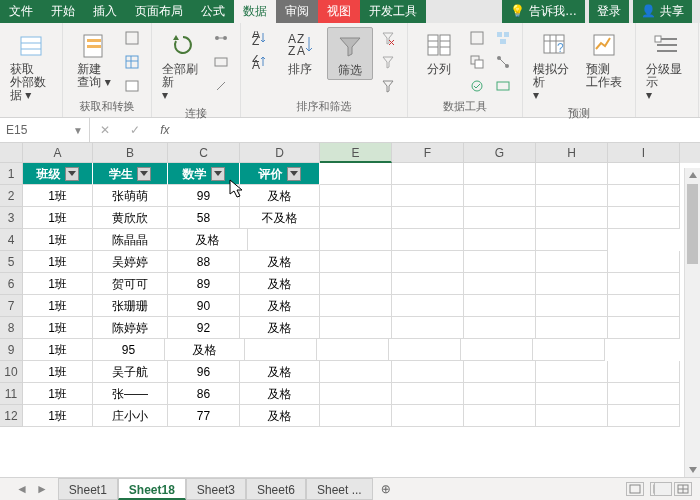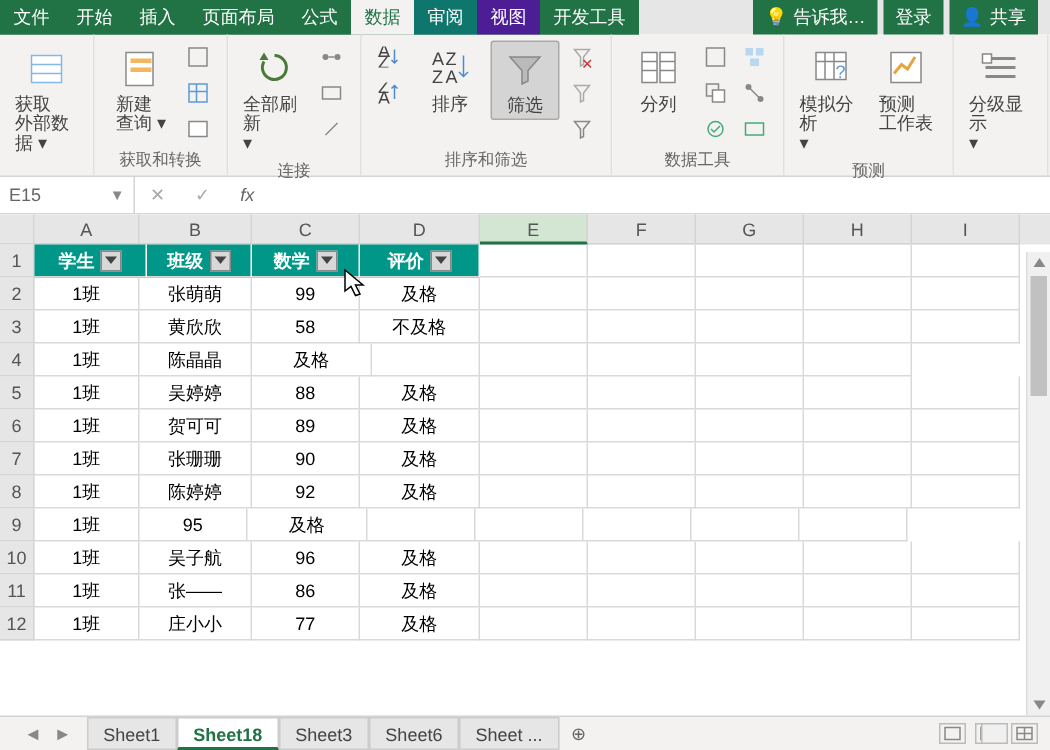--- a/index.html
+++ b/index.html
@@ -56,22 +56,22 @@
 <body>
 
 <div class="titlebar">
   <div id="tabs-container" style="display:flex;background:#217346;height:100%">
       <div class="tab ">文件</div>
       <div class="tab inactive" style="background: rgb(33, 115, 70); color: rgb(255, 255, 255);">开始</div>
       <div class="tab inactive" style="background: rgb(33, 115, 70); color: rgb(255, 255, 255);">插入</div>
       <div class="tab inactive" style="background: rgb(33, 115, 70); color: rgb(255, 255, 255);">页面布局</div>
       <div class="tab inactive" style="background: rgb(33, 115, 70); color: rgb(255, 255, 255);">公式</div>
       <div class="tab active" style="background: rgb(243, 242, 241); color: rgb(33, 115, 70);">数据</div>
-      <div class="tab inactive" style="background: #0f766e; color: rgb(255, 255, 255);">审阅</div>
-      <div class="tab inactive" style="background: #4c1d95; color: rgb(255, 255, 255);">视图</div>
+      <div class="tab inactive" style="background: #737373; color: rgb(255, 255, 255);">审阅</div>
+      <div class="tab inactive" style="background: #ef4444; color: rgb(255, 255, 255);">视图</div>
       <div class="tab inactive" style="background: rgb(33, 115, 70); color: rgb(255, 255, 255);">开发工具</div>
     </div>
   <div class="right-side">
     <div class="right-btn">
       <span>💡</span>
       <span>告诉我…</span>
     </div>
     <div class="right-btn">登录</div>
     <div class="right-btn">
       <span>👤</span>
@@ -337,26 +337,26 @@
       <div class="col-h" style="width: 80px;">D</div>
       <div class="col-h sel" style="width: 72px;">E</div>
       <div class="col-h" style="width: 72px;">F</div>
       <div class="col-h" style="width: 72px;">G</div>
       <div class="col-h" style="width: 72px;">H</div>
       <div class="col-h" style="width: 72px;">I</div>
     </div>
   <div class="rows" id="rows">
       <div class="row">
         <div class="row-h">1</div>
+        <div class="cell hdr-cell" style="width: 70px;">
+          <span>班级</span>
+          <div class="filter-btn"></div>
+        </div>
         <div class="cell hdr-cell" style="width: 75px;">
           <span>学生</span>
-          <div class="filter-btn"></div>
-        </div>
-        <div class="cell hdr-cell" style="width: 70px;">
-          <span>班级</span>
           <div class="filter-btn"></div>
         </div>
         <div class="cell hdr-cell" style="width: 72px;">
           <span>数学</span>
           <div class="filter-btn"></div>
         </div>
         <div class="cell hdr-cell" style="width: 80px;">
           <span>评价</span>
           <div class="filter-btn"></div>
         </div>

